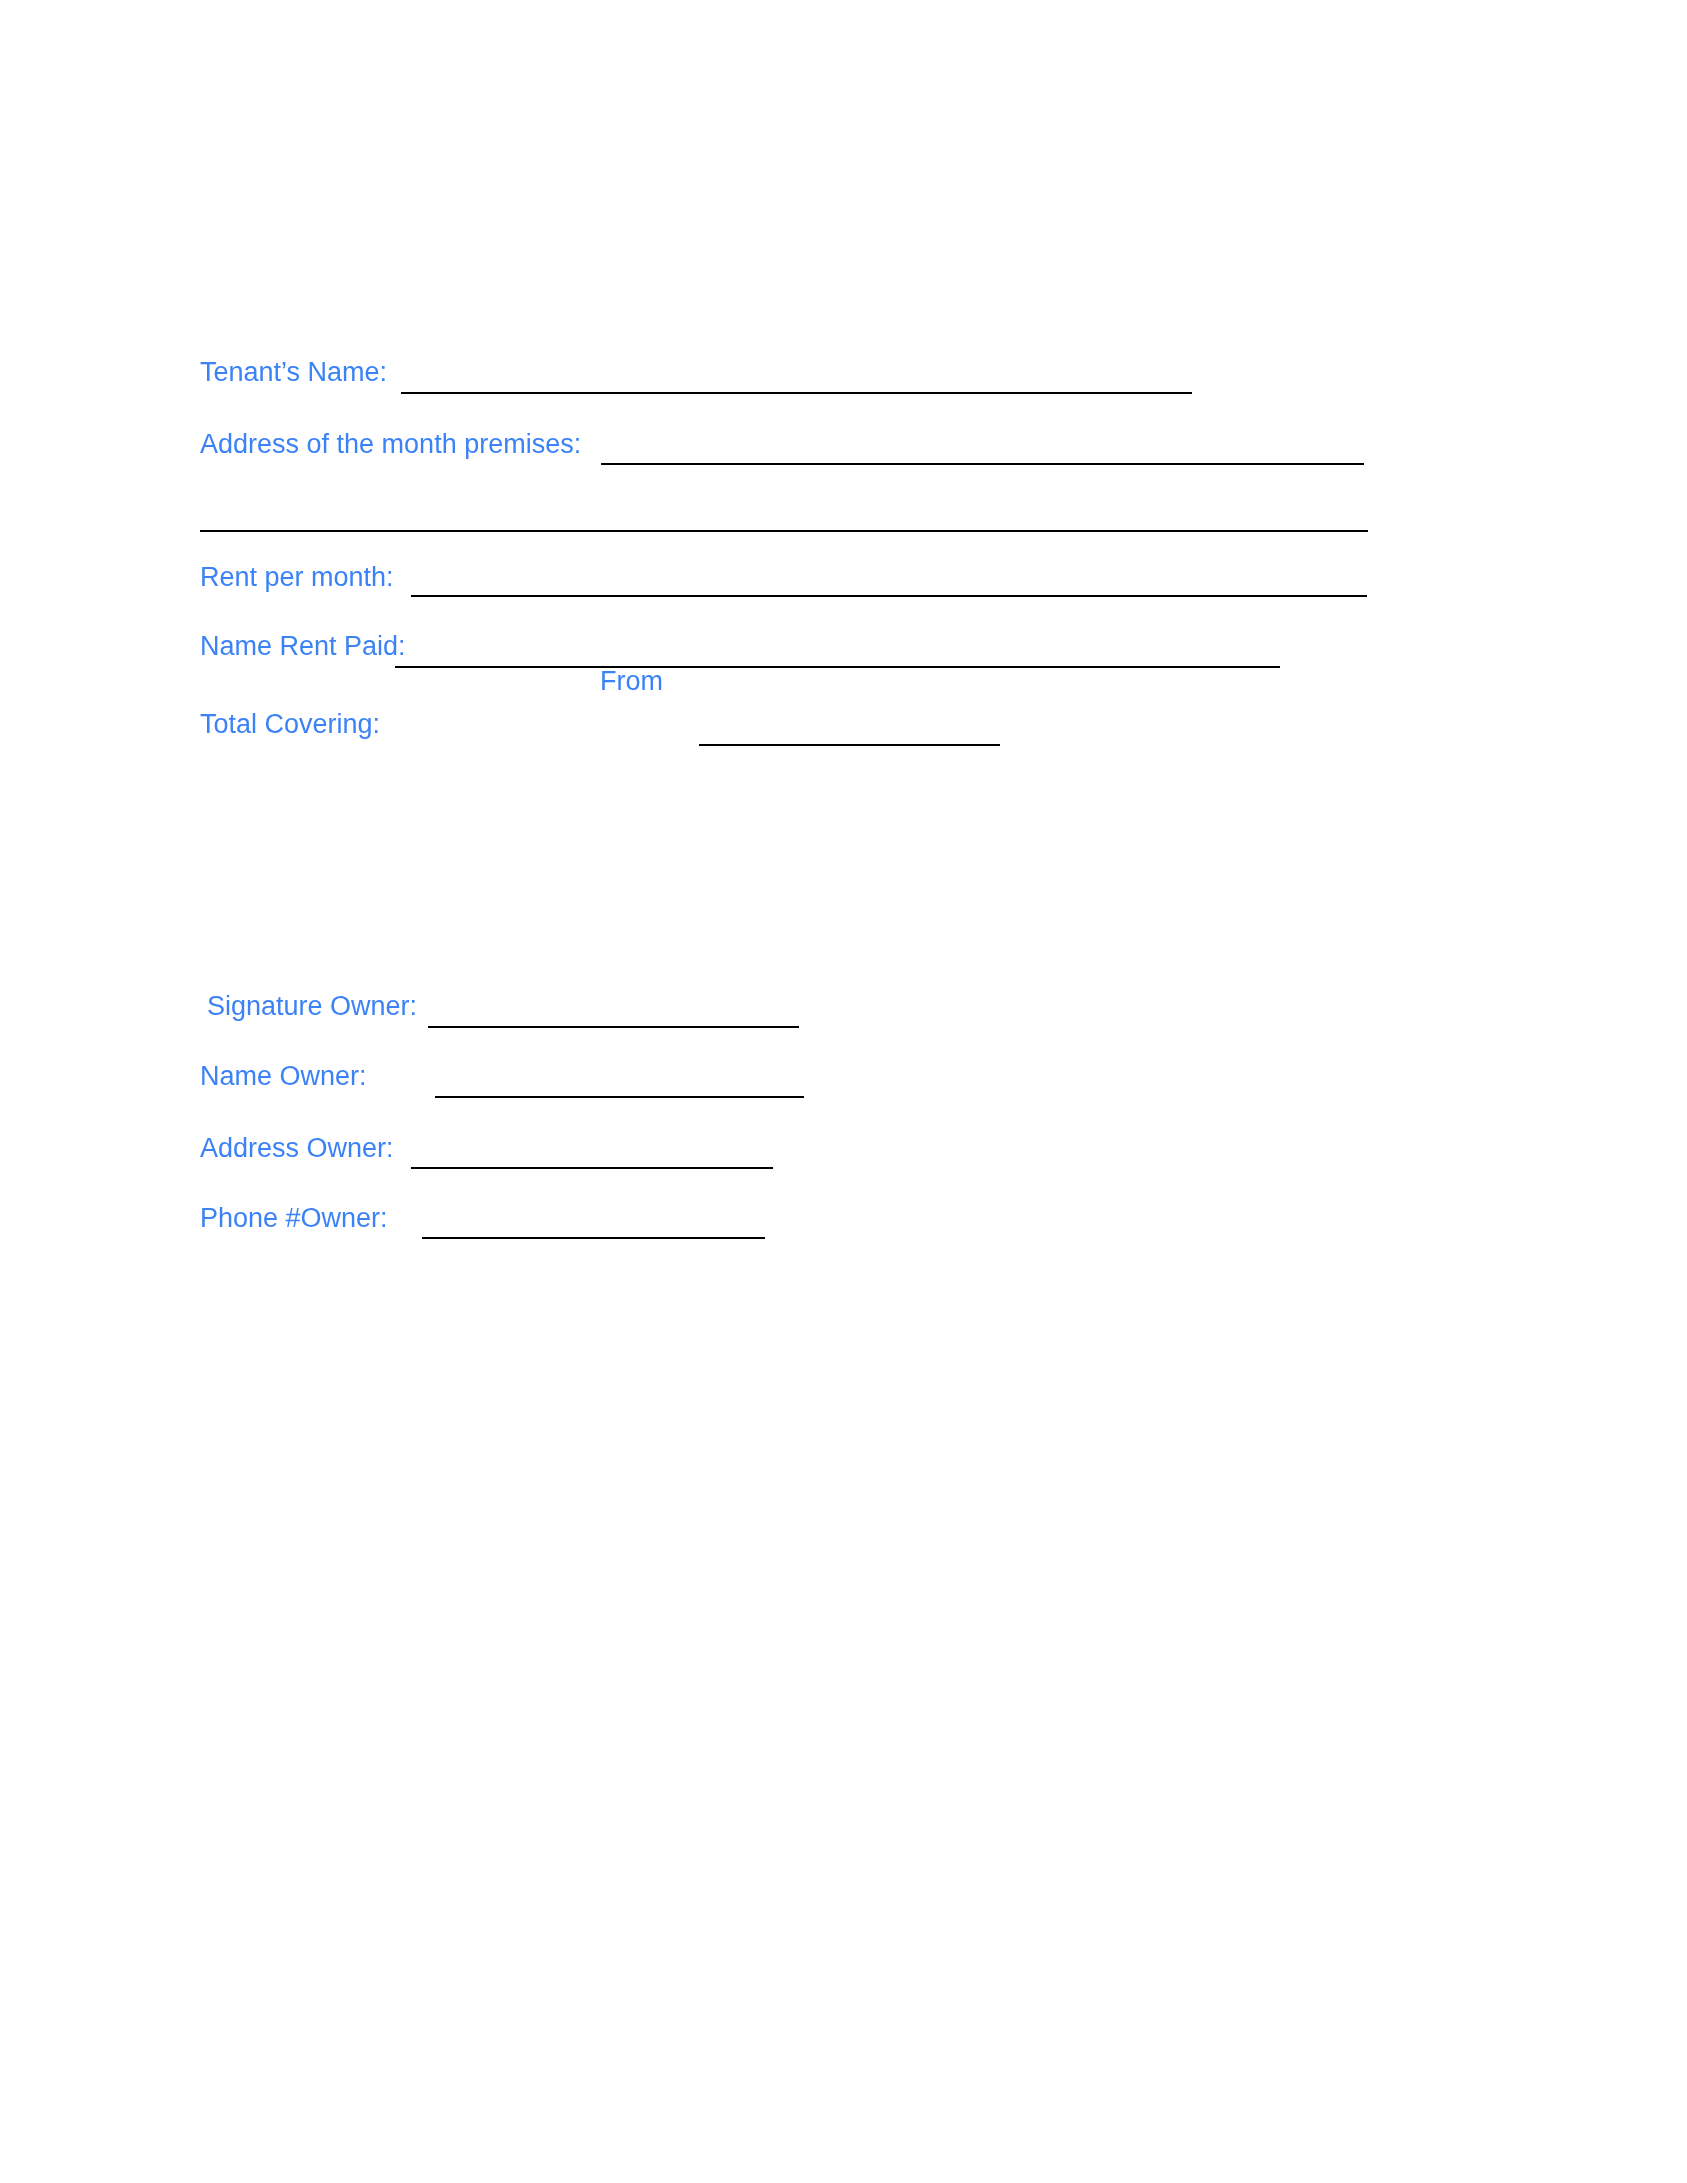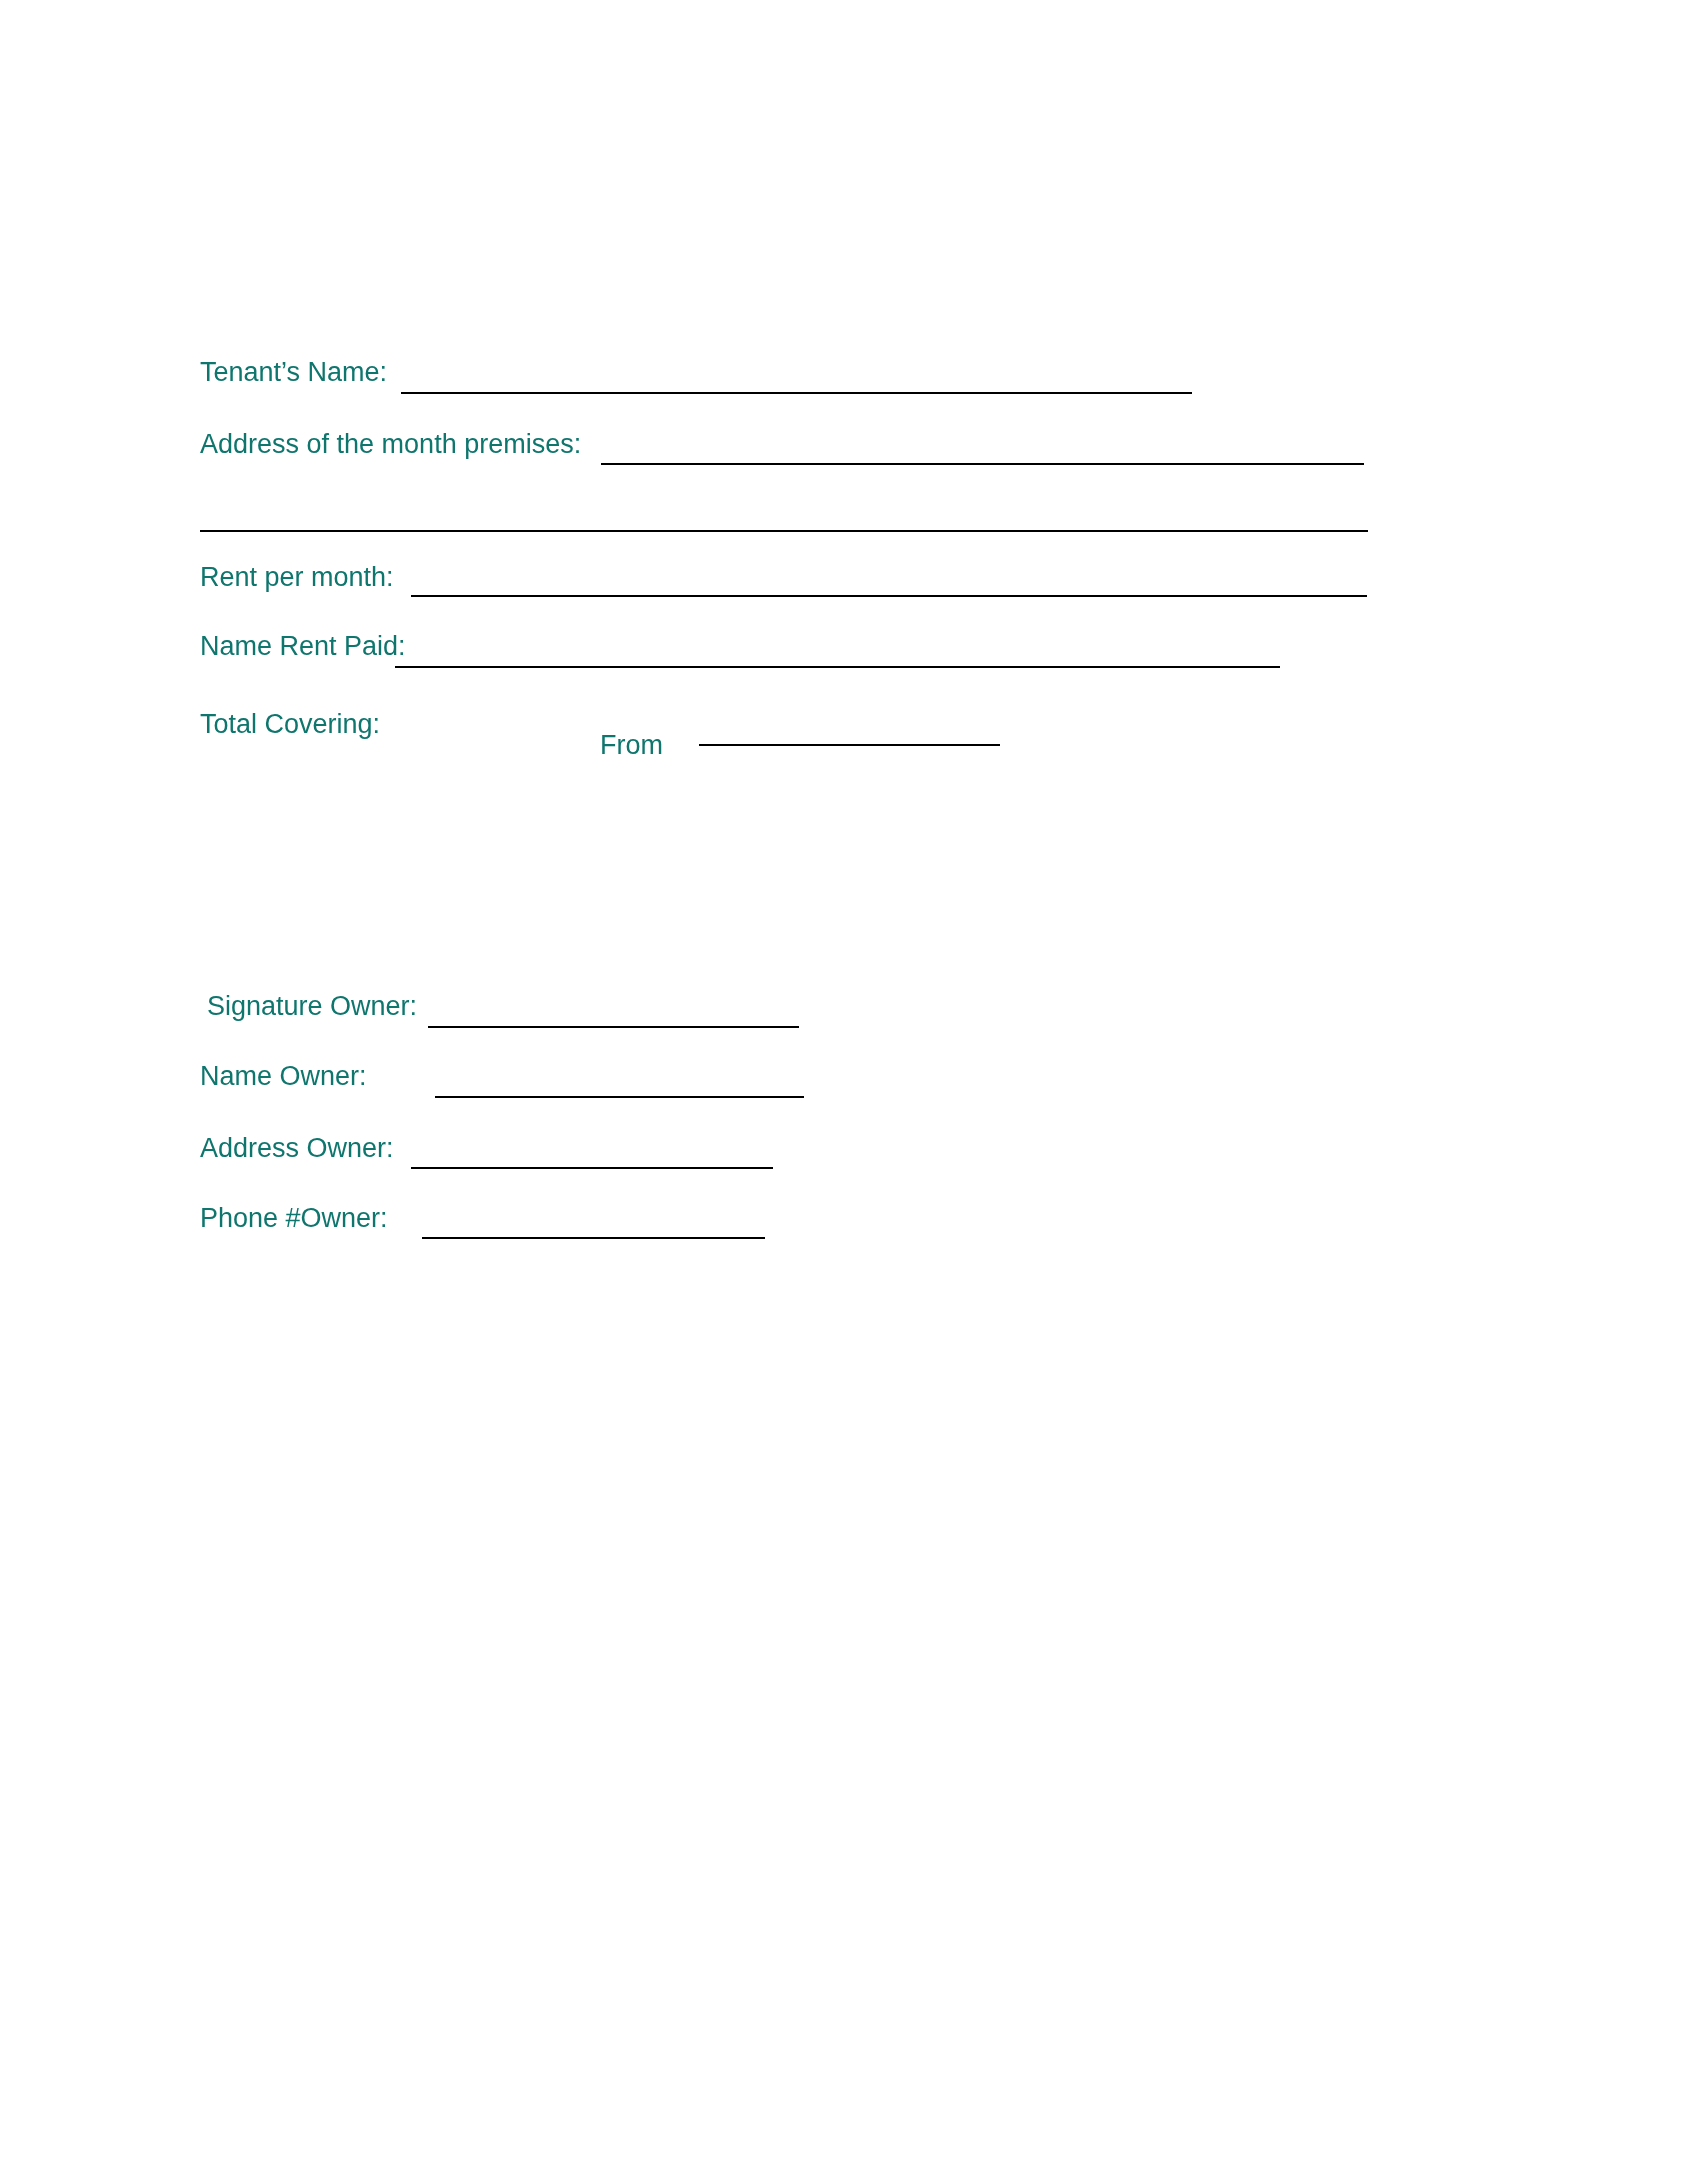--- a/index.html
+++ b/index.html
@@ -33,21 +33,21 @@
     transform-origin: center bottom;
     border-bottom: 7px solid #000;
     padding: 0 8.7px 1.7px 8.7px;
     white-space: nowrap;
   }
   .lbl {
     position: absolute;
     font-size: 27px;
     line-height: 1.15;
     white-space: nowrap;
-    color: #0f766e;
+    color: #3b82f6;
   }
   .blank {
     position: absolute;
     height: 30px;
     border-bottom: 2.6px solid #000;
     box-sizing: content-box;
   }
 </style>
 </head>
 <body>
@@ -63,21 +63,21 @@
 
   <div class="blank" style="top:500px; left:200px; width:1168px;"></div>
 
   <div class="lbl" style="top:562px; left:200px;">Rent per month:</div>
   <div class="blank" style="top:565px; left:411px; width:956px;"></div>
 
   <div class="lbl" style="top:631px; left:200px;">Name Rent Paid:</div>
   <div class="blank" style="top:636px; left:395px; width:885px;"></div>
 
   <div class="lbl" style="top:709px; left:200px;">Total Covering:</div>
-  <div class="lbl" style="top:730px; left:600px;">From</div>
+  <div class="lbl" style="top:666px; left:600px;">From</div>
   <div class="blank" style="top:714px; left:699px; width:301px;"></div>
 
   <div class="lbl" style="top:991px; left:200px;margin-left:7px;">Signature Owner:</div>
   <div class="blank" style="top:996px; left:428px; width:371px;"></div>
 
   <div class="lbl" style="top:1061px; left:200px;">Name Owner:</div>
   <div class="blank" style="top:1066px; left:435px; width:369px;"></div>
 
   <div class="lbl" style="top:1133px; left:200px;">Address Owner:</div>
   <div class="blank" style="top:1137px; left:411px; width:362px;"></div>

